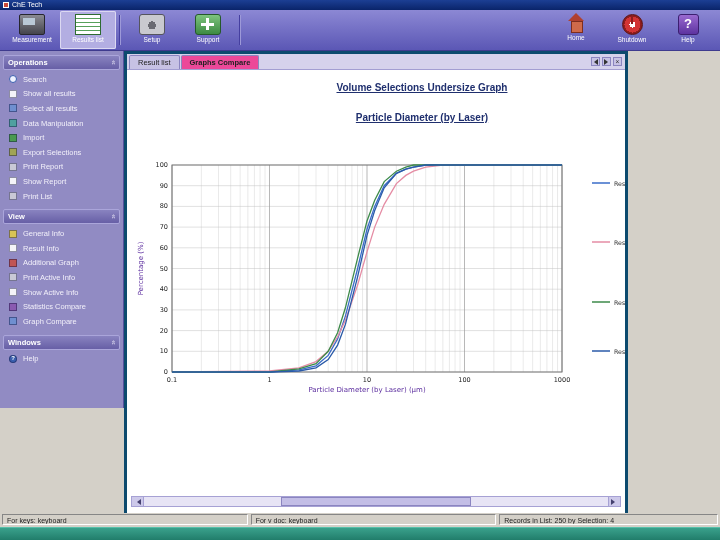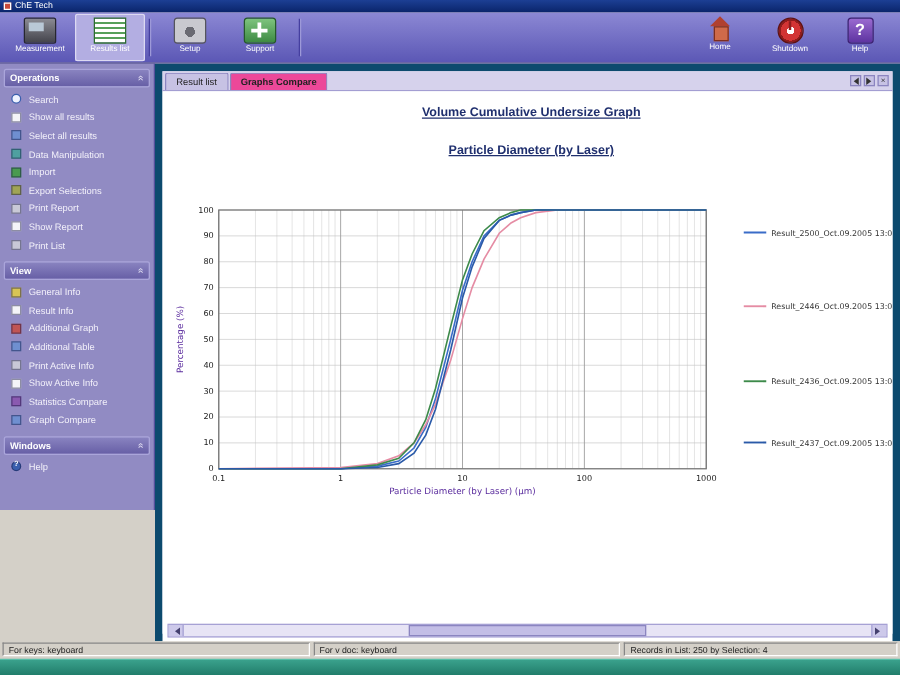--- a/index.html
+++ b/index.html
@@ -59,22 +59,22 @@
   .ic.green{background:#4a9a50}
   .ic.olive{background:#a0a455}
   .ic.gray{background:#c9c9d6}
   .ic.yellow{background:#d8c455}
   .ic.red{background:#c05555}
   .ic.purple{background:#8a5ab0}
   .ic.q{background:#3a5fae;border-radius:50%;position:relative}
   .ic.q::before{content:"?";position:absolute;left:0;top:-1px;width:100%;text-align:center;color:#fff;font-size:6px;font-weight:bold}
 
   
-  #main{position:absolute;left:124px;top:51px;width:596px;height:462px;box-sizing:border-box;
-    background:#efedf8;border:6px solid #0c4a6e}
+  #main{position:absolute;left:124px;top:51px;width:504px;height:462px;box-sizing:border-box;
+    background:#efedf8;border:3px solid #0c4a6e}
   #tabstrip{height:16px;background:#d6d2ec;display:flex;align-items:flex-end;gap:1px;
     padding:2px 2px 0;border-bottom:1px solid #a39ed2;position:relative;box-sizing:border-box}
   .tab{font-size:7.5px;padding:2px 8px;background:#c7c2e4;border:1px solid #8b85c0;border-bottom:none;
     border-radius:2px 2px 0 0;color:#222;cursor:pointer;white-space:nowrap}
   .tab.active{background:#ec4899;font-weight:bold}
   .tab-ctrls{position:absolute;right:3px;top:3px;display:flex;gap:2px}
   .tc{width:9px;height:9px;background:#c7c2e4;border:1px solid #8b85c0;display:flex;align-items:center;
     justify-content:center;font-size:6.5px;color:#333;cursor:pointer;box-sizing:border-box}
   .tri-l{width:0;height:0;border:3px solid transparent;border-right:4px solid #333;margin-right:2px}
   .tri-r{width:0;height:0;border:3px solid transparent;border-left:4px solid #333;margin-left:2px}
@@ -208,24 +208,20 @@
           <span class="ic yellow"></span>
           <span>General Info</span>
         </div>
       <div class="side-item">
           <span class="ic white"></span>
           <span>Result Info</span>
         </div>
       <div class="side-item">
           <span class="ic red"></span>
           <span>Additional Graph</span>
-        </div>
-      <div class="side-item">
-          <span class="ic blue"></span>
-          <span>Additional Table</span>
         </div>
       <div class="side-item">
           <span class="ic gray"></span>
           <span>Print Active Info</span>
         </div>
       <div class="side-item">
           <span class="ic white"></span>
           <span>Show Active Info</span>
         </div>
       <div class="side-item">
@@ -340,21 +336,21 @@
             <text x="11" y="194.5" text-anchor="middle" font-size="7" fill="#5b2d9e" transform="rotate(-90 11 194.5)">Percentage (%)</text>
             <line x1="460" y1="109" x2="478" y2="109" stroke="#3a6cc8" stroke-width="1.5"></line>
             <text x="482" y="111.5" font-size="6.3" fill="#333">Result_2500_Oct.09.2005 13:0...</text>
             <line x1="460" y1="168" x2="478" y2="168" stroke="#e58ca4" stroke-width="1.5"></line>
             <text x="482" y="170.5" font-size="6.3" fill="#333">Result_2446_Oct.09.2005 13:0...</text>
             <line x1="460" y1="228" x2="478" y2="228" stroke="#3d8a4a" stroke-width="1.5"></line>
             <text x="482" y="230.5" font-size="6.3" fill="#333">Result_2436_Oct.09.2005 13:0...</text>
             <line x1="460" y1="277" x2="478" y2="277" stroke="#2a5aa8" stroke-width="1.5"></line>
             <text x="482" y="279.5" font-size="6.3" fill="#333">Result_2437_Oct.09.2005 13:0...</text>
           </svg>
-        <div class="chart-title">Volume Cumulative Undersize Graph</div>
+        <div class="chart-title">Volume Selections Undersize Graph</div>
         <div class="chart-subtitle">Particle Diameter (by Laser)</div>
       </div>
       <div id="hscroll">
         <div class="sb-btn">
             <i class="sb-tri-l"></i>
           </div>
         <div class="sb-track">
           <div class="sb-thumb"></div>
         </div>
         <div class="sb-btn right">

